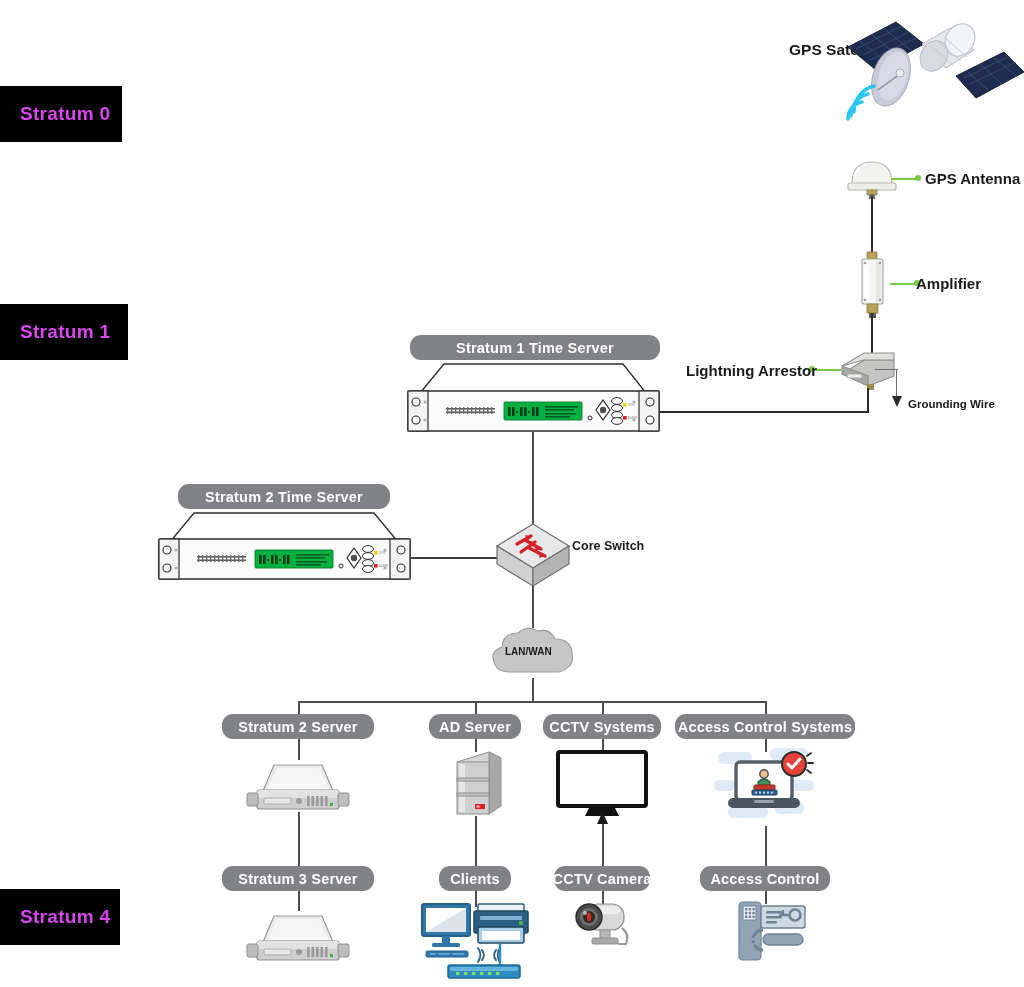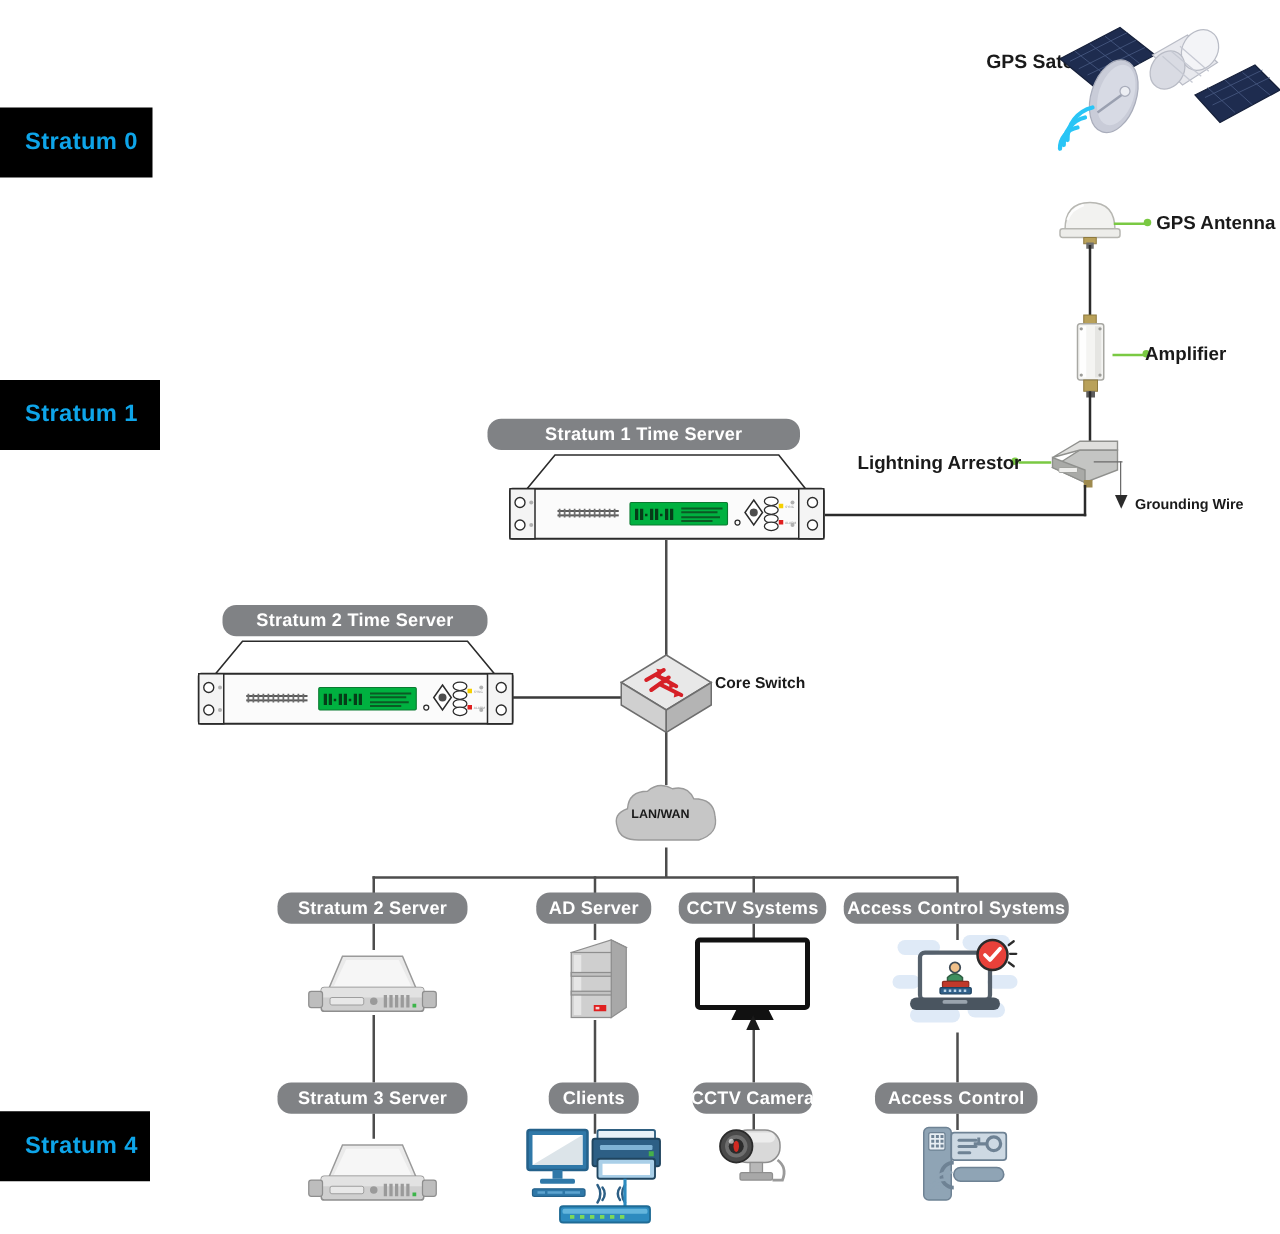--- a/index.html
+++ b/index.html
@@ -14,21 +14,21 @@
     height: 987px;
     background: #ffffff;
     overflow: hidden;
   }
   .abs { position: absolute; }
 
   
   .stratum-band {
     position: absolute;
     background: #000000;
-    color: #0ea5e9;
+    color: #d946ef;
     font-weight: bold;
     font-size: 19px;
     letter-spacing: 0.3px;
     display: flex;
     align-items: center;
     padding-left: 20px;
     height: 56px;
     left: 0;
   }
 
@@ -194,21 +194,21 @@
   <div class="abs" style="left:890px;top:392px;">
     <svg width="14" height="16" viewBox="0 0 14 16">
       <polygon points="7,15 2,4 12,4" fill="#2b2b2b"></polygon>
     </svg>
   </div>
   <div class="txt sm abs" style="left:908px;top:370px;margin-top:28px;">Grounding Wire</div>
 
   <div class="line-thick-v" style="left:867px;top:388px;height:25px;background:#2b2b2b;"></div>
   <div class="line-thick-h" style="left:660px;top:411px;width:209px;background:#2b2b2b;"></div>
 
-  <div class="pill" style="left:515px;top:335px;width:250px;align-items:center;">
+  <div class="pill" style="left:535px;top:335px;width:250px;align-items:center;">
     <span>Stratum 1 Time Server</span>
   </div>
 
   <div class="abs" style="left:418px;top:362px;">
     <svg width="230" height="32" viewBox="0 0 230 32">
       <polyline points="2,31 26,2 205,2 228,31" fill="none" stroke="#2b2b2b" stroke-width="1.3"></polyline>
     </svg>
   </div>
 
   <div class="abs" style="left:407px;top:390px;">

